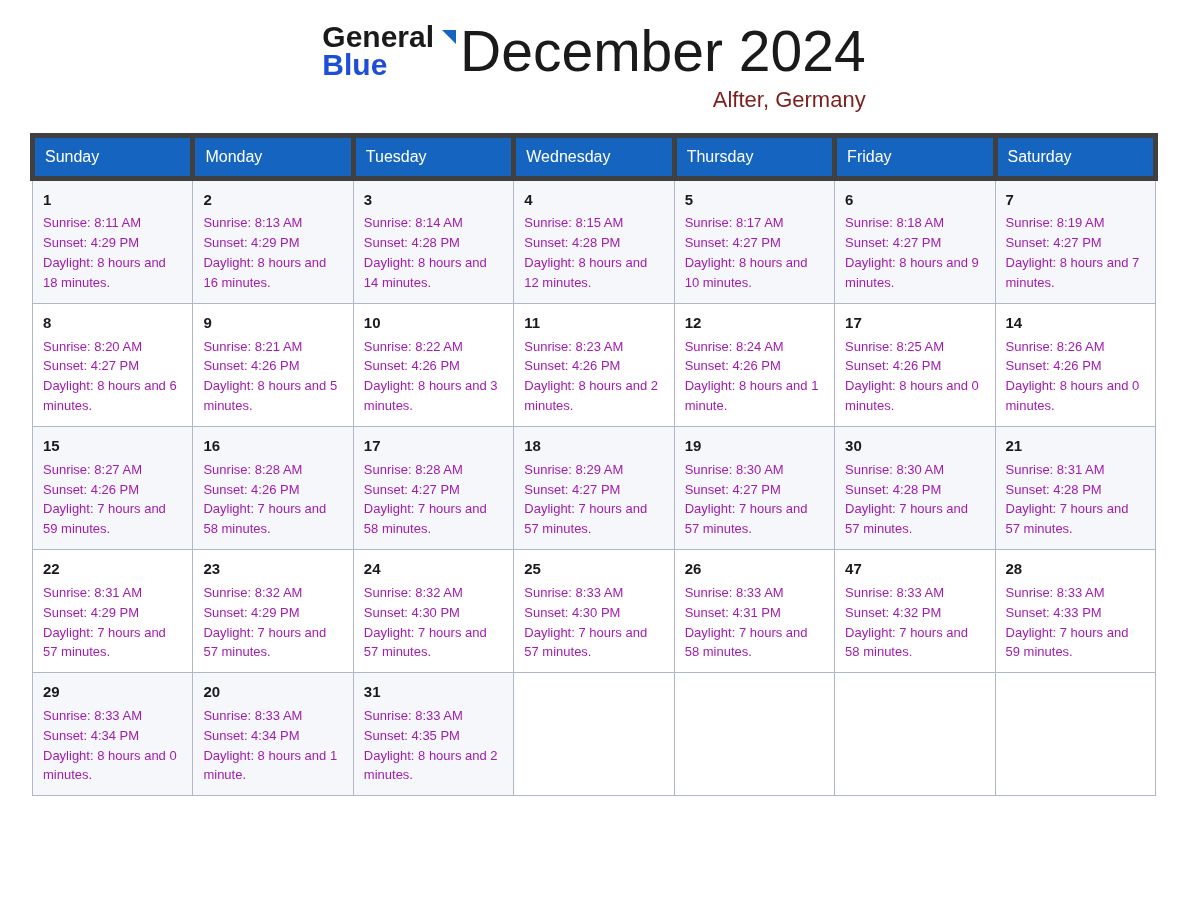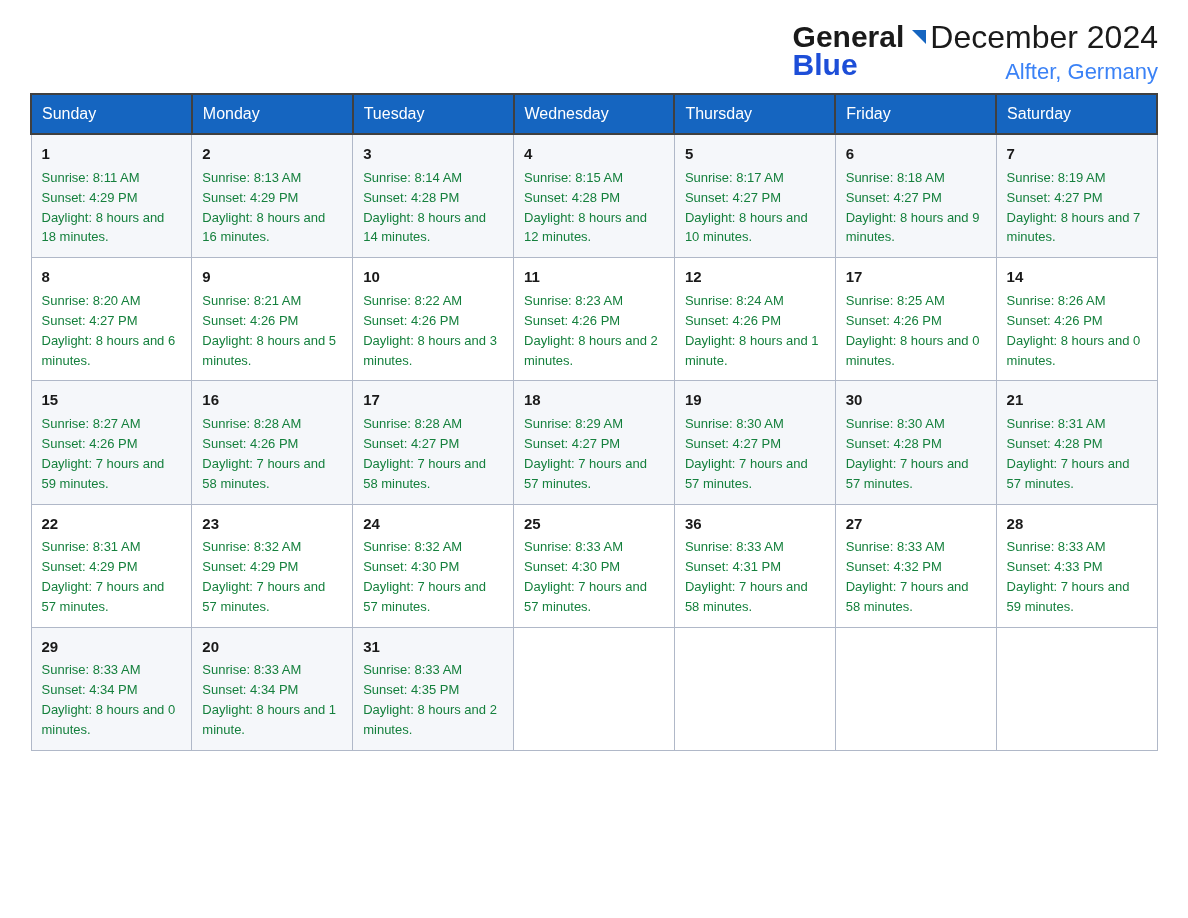--- a/index.html
+++ b/index.html
@@ -5,58 +5,58 @@
     * { box-sizing: border-box; margin: 0; padding: 0; }
     body {
       font-family: Arial, Helvetica, sans-serif;
       background: #ffffff;
       padding: 20px 30px;
       width: 1188px;
       min-height: 918px;
     }
     .header {
       display: flex;
-      justify-content: flex-end;
+      justify-content: center;
       align-items: flex-start;
-      margin-bottom: 8px;
+      margin-bottom: 20px;
     }
     .logo {
       display: flex;
       flex-direction: column;
       align-items: flex-start;
     }
     .title-block {
       text-align: right;
     }
     .month-title {
-      font-size: 32px;
+      font-size: 57px;
       font-weight: normal;
       color: #1a1a1a;
       line-height: 1.1;
     }
     .location {
       font-size: 22px;
-      color: #3b82f6;
+      color: #7f1d1d;
       margin-top: 4px;
     }
     .calendar {
       width: 100%;
       border-collapse: collapse;
       margin-top: 8px;
     }
     .calendar thead tr {
       background-color: #1565c0;
     }
     .calendar thead th {
       color: #ffffff;
       font-size: 16px;
       font-weight: normal;
       padding: 10px 10px;
       text-align: left;
-      border: 2px solid #404040;
+      border: 5px solid #404040;
     }
     .calendar tbody tr {
       vertical-align: top;
     }
     .calendar tbody td {
       padding: 8px 10px 10px 10px;
       border: 1px solid #b0b8c8;
       font-size: 13px;
       color: #222;
       width: calc(100% / 7);
@@ -71,21 +71,21 @@
     }
     .day-number {
       font-size: 15px;
       font-weight: bold;
       color: #1a1a1a;
       display: block;
       margin-bottom: 3px;
     }
     .day-info {
       font-size: 13px;
-      color: #15803d;
+      color: #a21caf;
       line-height: 1.5;
     }
     .empty-cell {
       background-color: #ffffff !important;
     }
     .logo-row1 {
       display: flex;
       align-items: center;
     }
   </style>
@@ -324,29 +324,29 @@
       </td>
         <td>
         <span class="day-number">25</span>
         <span class="day-info">
           Sunrise: 8:33 AM<br>
           Sunset: 4:30 PM<br>
           Daylight: 7 hours and 57 minutes.
         </span>
       </td>
         <td>
-        <span class="day-number">36</span>
+        <span class="day-number">26</span>
         <span class="day-info">
           Sunrise: 8:33 AM<br>
           Sunset: 4:31 PM<br>
           Daylight: 7 hours and 58 minutes.
         </span>
       </td>
         <td>
-        <span class="day-number">27</span>
+        <span class="day-number">47</span>
         <span class="day-info">
           Sunrise: 8:33 AM<br>
           Sunset: 4:32 PM<br>
           Daylight: 7 hours and 58 minutes.
         </span>
       </td>
         <td>
         <span class="day-number">28</span>
         <span class="day-info">
           Sunrise: 8:33 AM<br>

